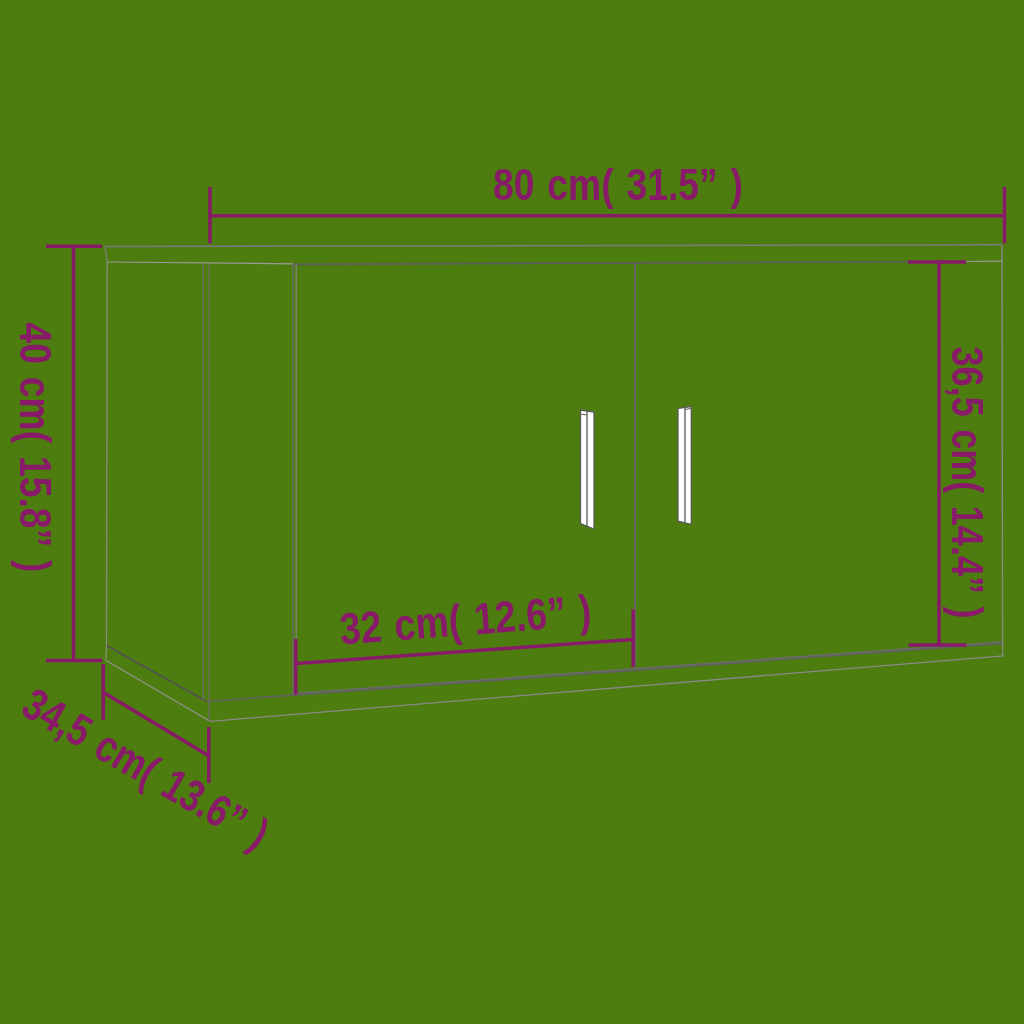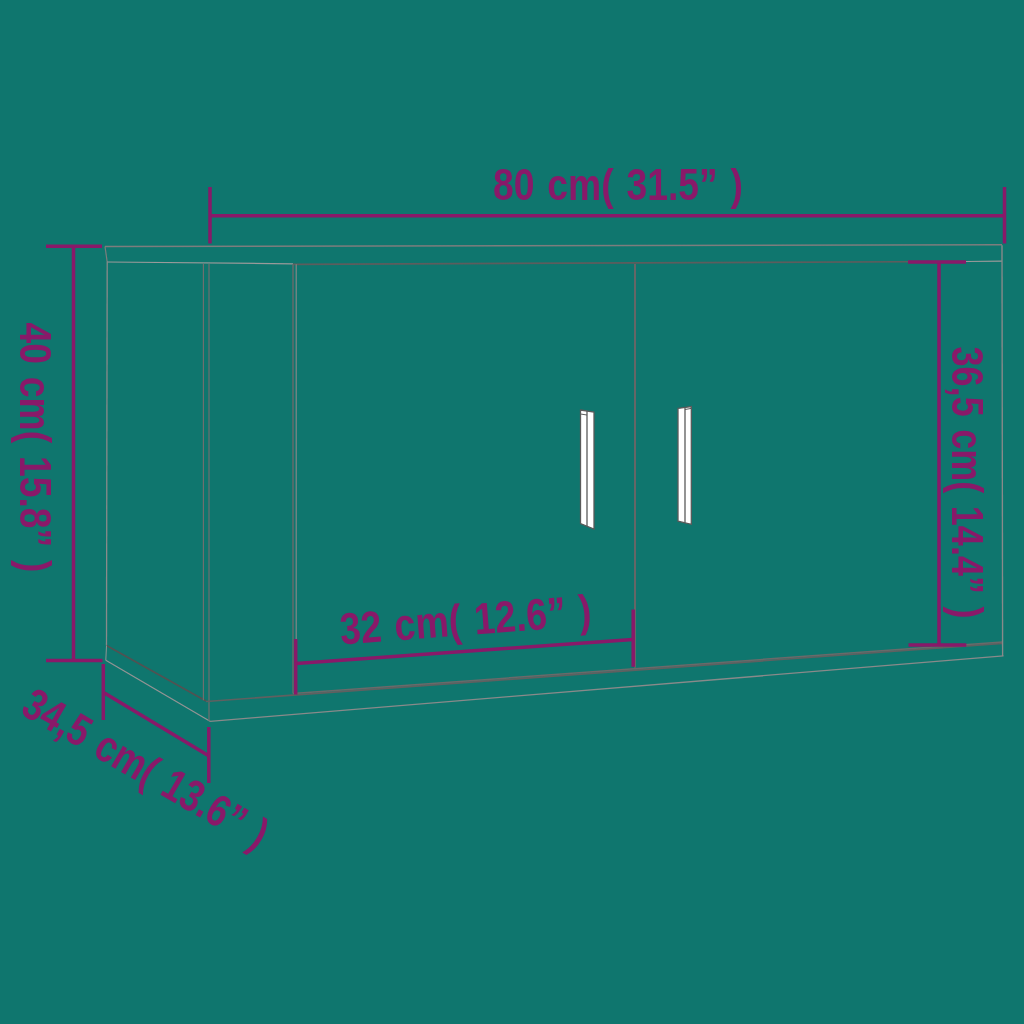--- a/index.html
+++ b/index.html
@@ -1,16 +1,16 @@
 <!DOCTYPE html>
 <html><head>
 <meta charset="utf-8">
 <style>
   html,body{margin:0;padding:0;background:#ffffff;}
-  #stage{position:relative;width:1024px;height:1024px;background:#0f766e;overflow:hidden;}
+  #stage{position:relative;width:1024px;height:1024px;background:#4d7c0f;overflow:hidden;}
   svg{position:absolute;left:0;top:0;filter:blur(0.35px);}
   text{font-family:"Liberation Sans",sans-serif;font-weight:bold;fill:#891969;word-spacing:3px;}
 </style>
 </head>
 <body>
 
 <div id="stage">
 <svg width="1024" height="1024" viewBox="0 0 1024 1024">
 
   <path d="M105,246.5 L1002,244.8" stroke="#7d7d7d" stroke-width="1.4" fill="none"></path>

